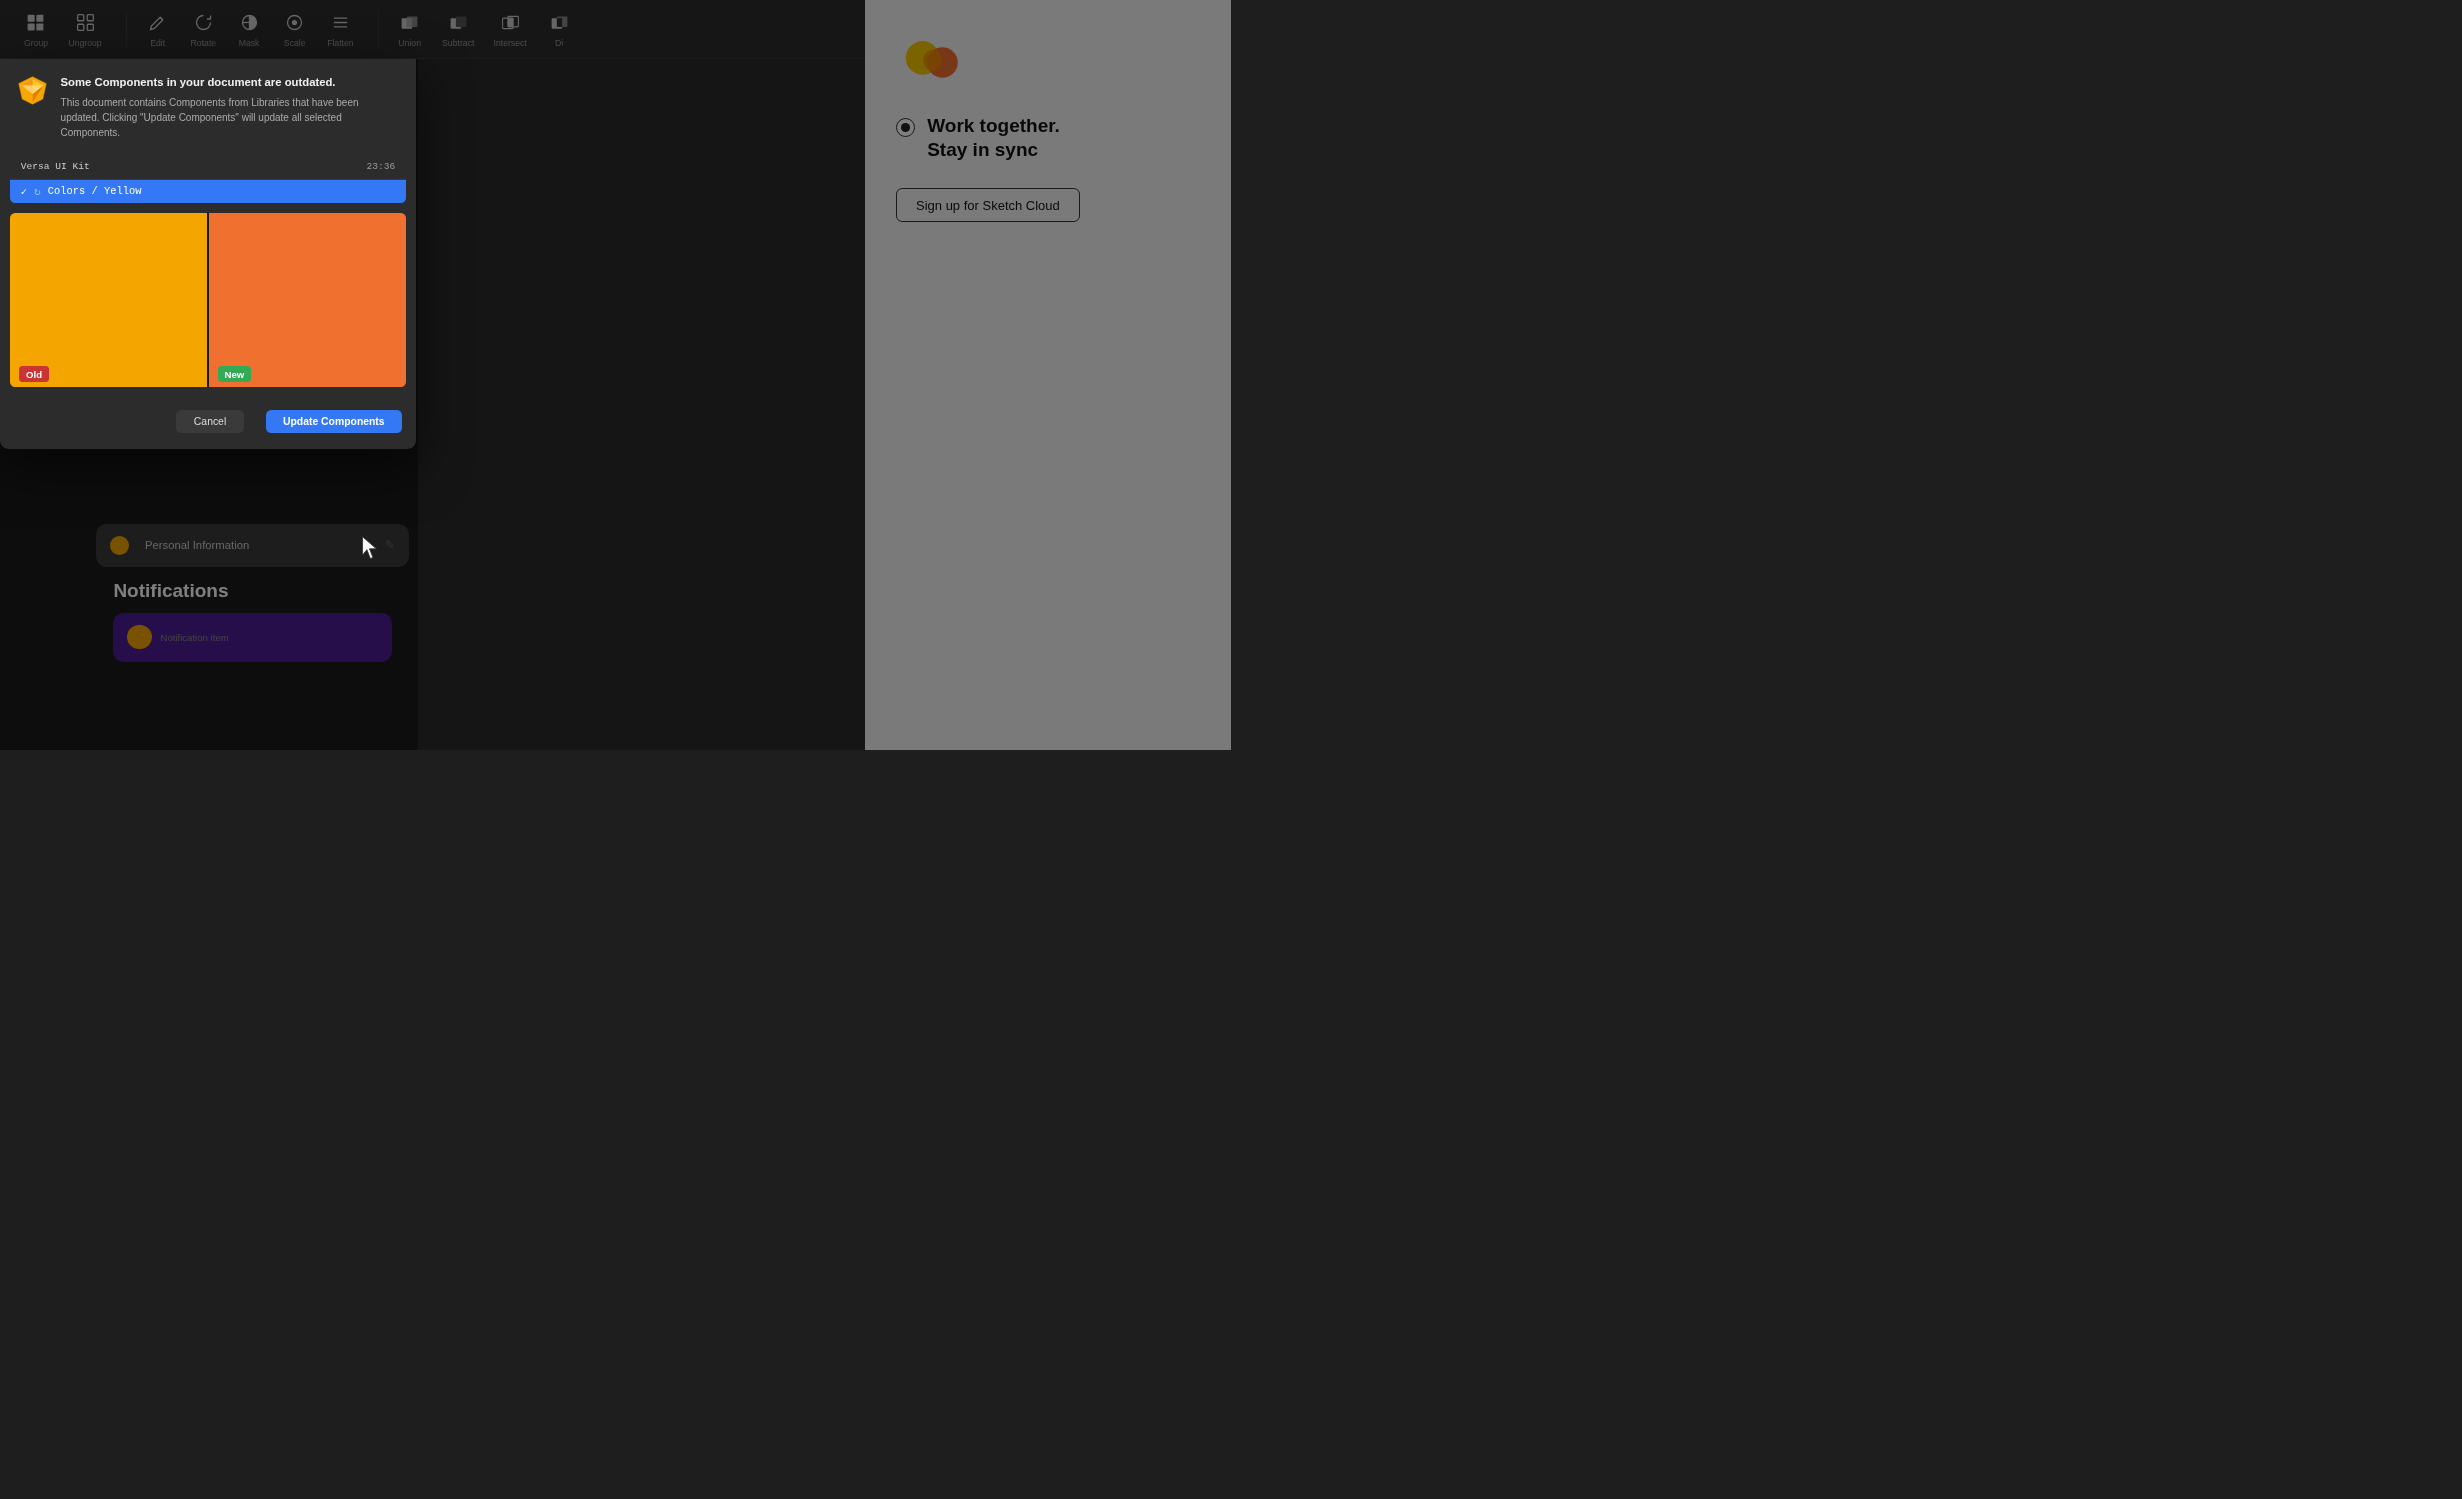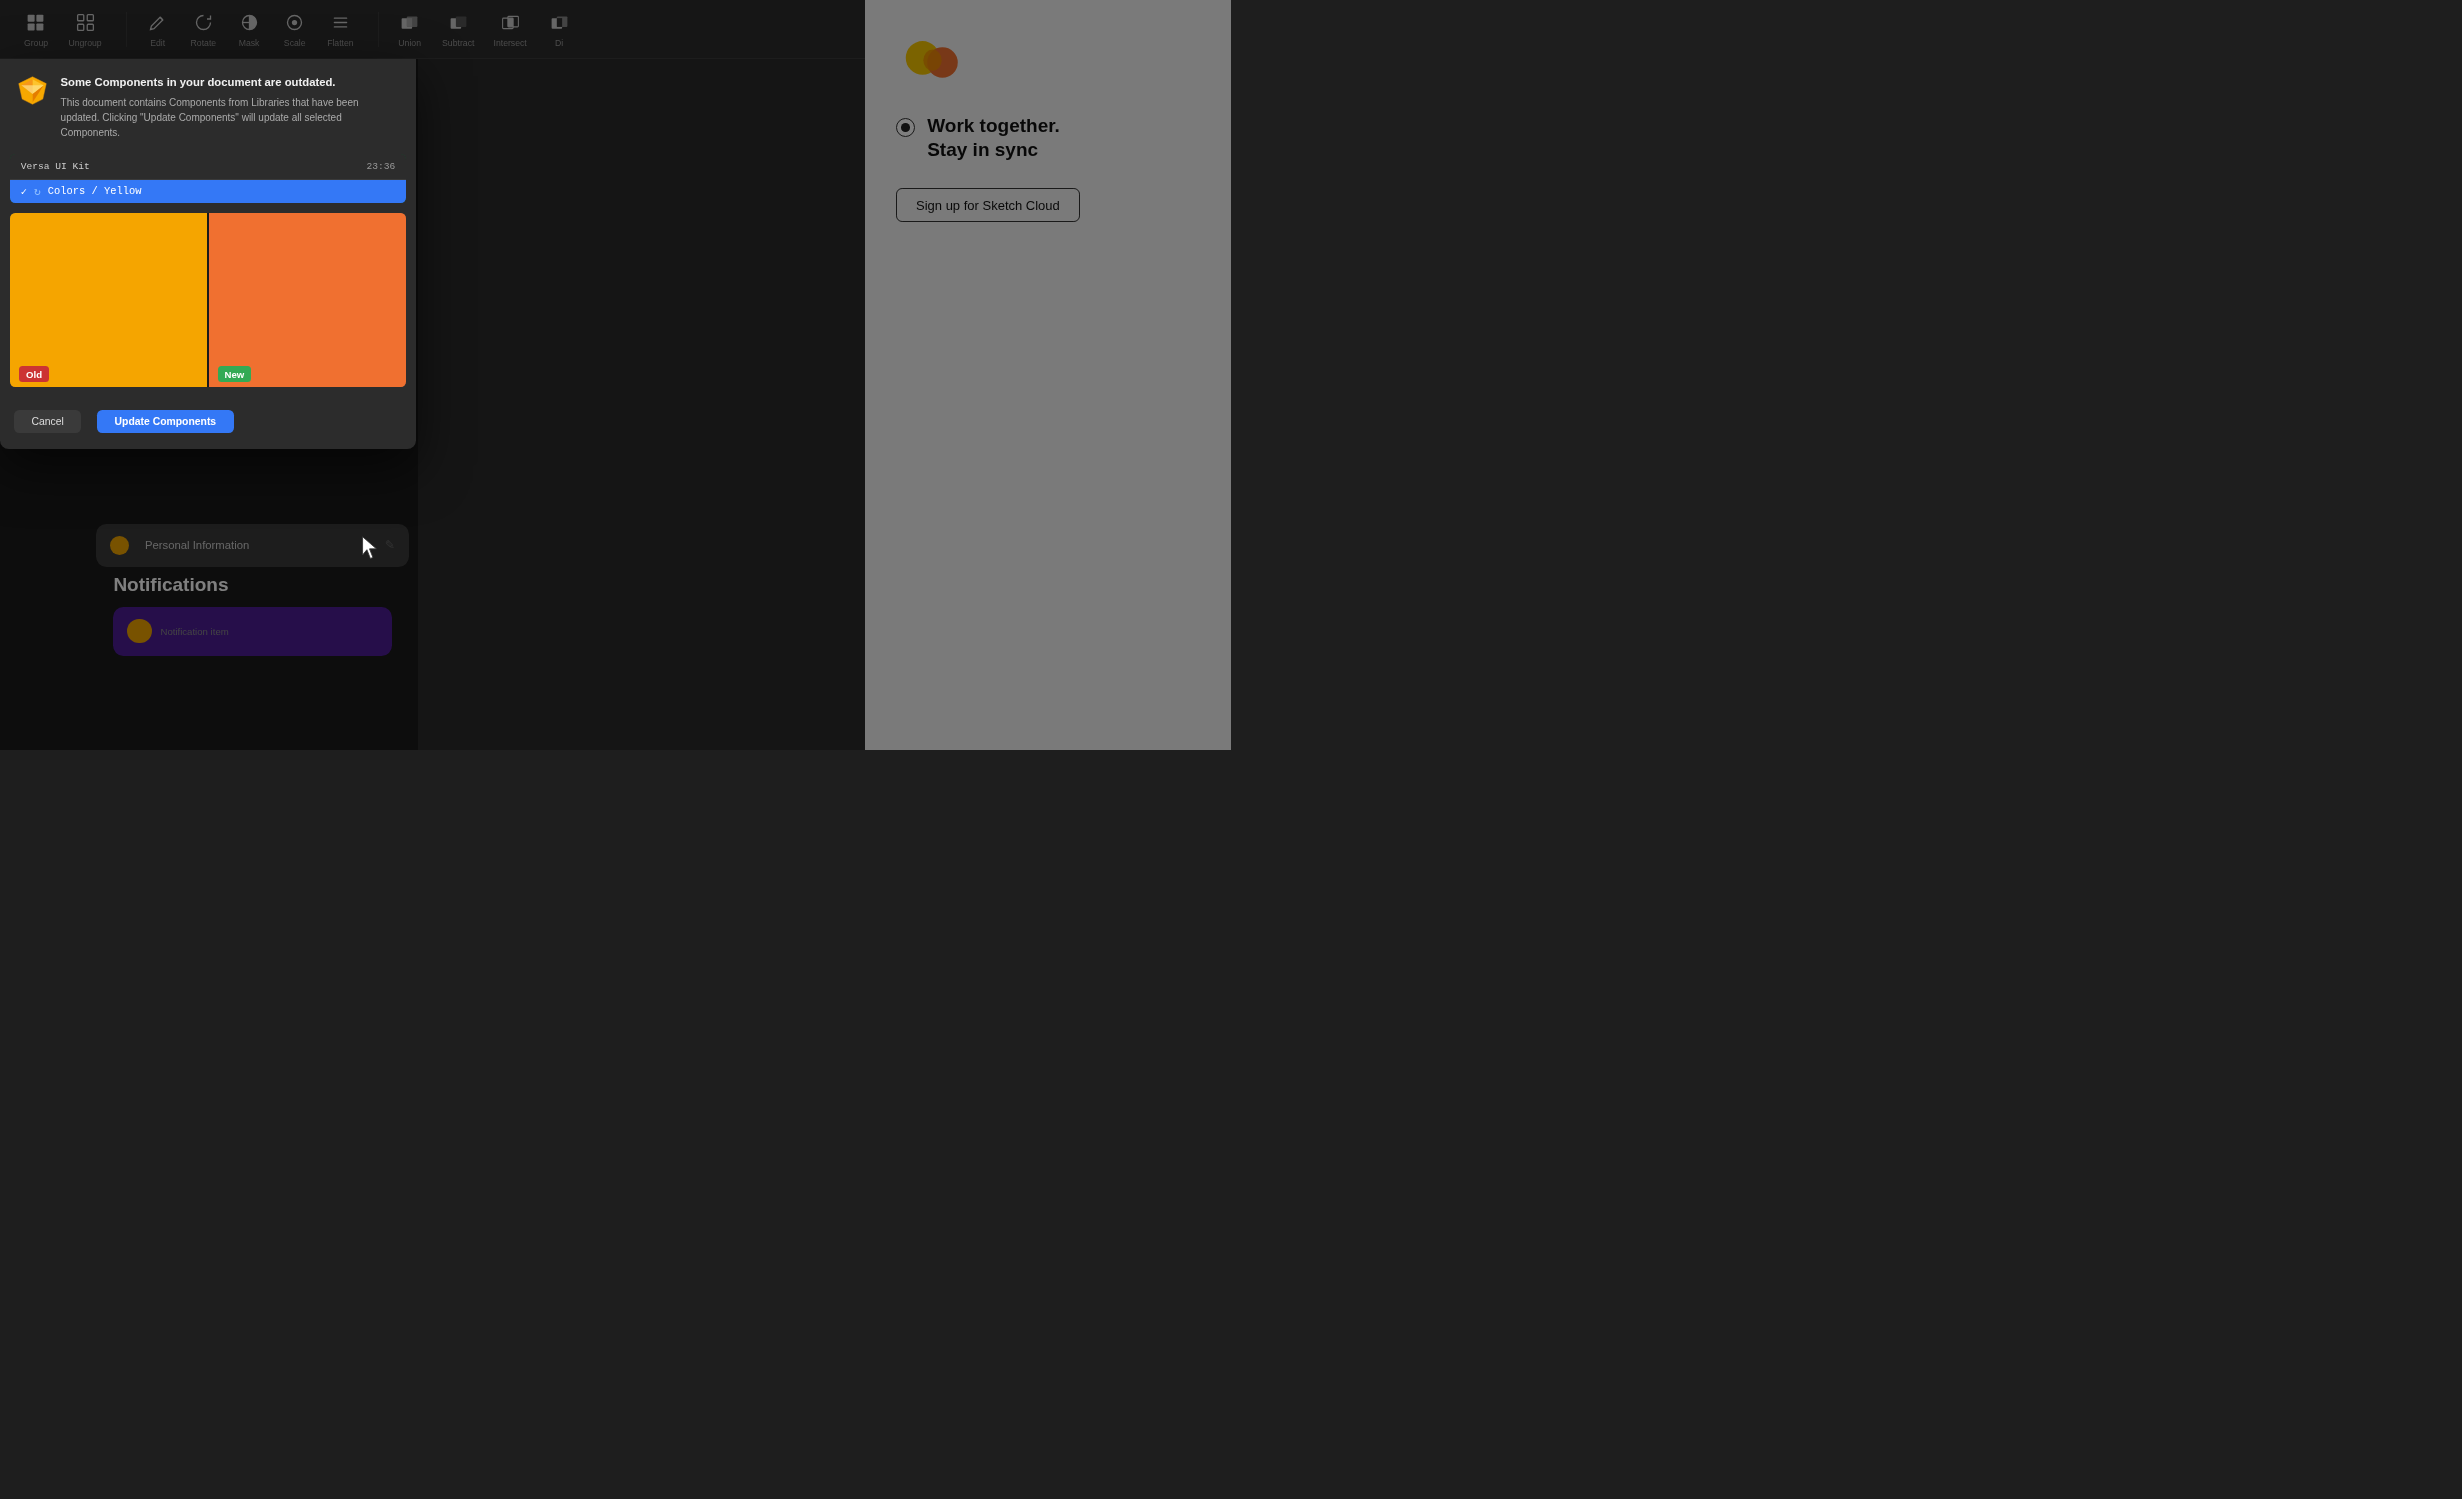--- a/index.html
+++ b/index.html
@@ -302,21 +302,22 @@
       background: #cc3333;
     }
 
     .preview-label.new {
       background: #33aa55;
     }
 
     
     .modal-buttons {
       display: flex;
-      gap: 16px;
+      justify-content: flex-end;
+      gap: 22px;
       padding: 12.2px 14px 15.7px;
     }
 
     .btn-cancel {
       padding: 6.1px 17.4px;
       background: #3a3a3a;
       border: none;
       border-radius: 5.2px;
       color: #ddd;
       font-size: 10.4px;
@@ -428,21 +429,21 @@
 <div class="bg-content">
 
   <div class="bg-personal-info" style="bottom:183px; left:96px; width:313px;">
     <div class="bg-personal-text">
       <div class="bg-avatar-small"></div>
       <span style="color:#ccc; font-size:11.3px;">Personal Information</span>
     </div>
     <span style="color:#666; font-size:12.2px;">✎</span>
   </div>
 
-  <div class="bg-notifications" style="bottom:70px; left:96px; width:313px;">
+  <div class="bg-notifications" style="bottom:64px; left:96px; width:313px;">
     <div class="notif-title">Notifications</div>
     <div class="bg-notif-card">
       <div class="bg-notif-icon"></div>
       <div class="bg-notif-text" style="color:#888; font-size:9.6px;">Notification item</div>
     </div>
   </div>
 </div>
 
 <div class="toolbar">
   <div class="toolbar-group">

